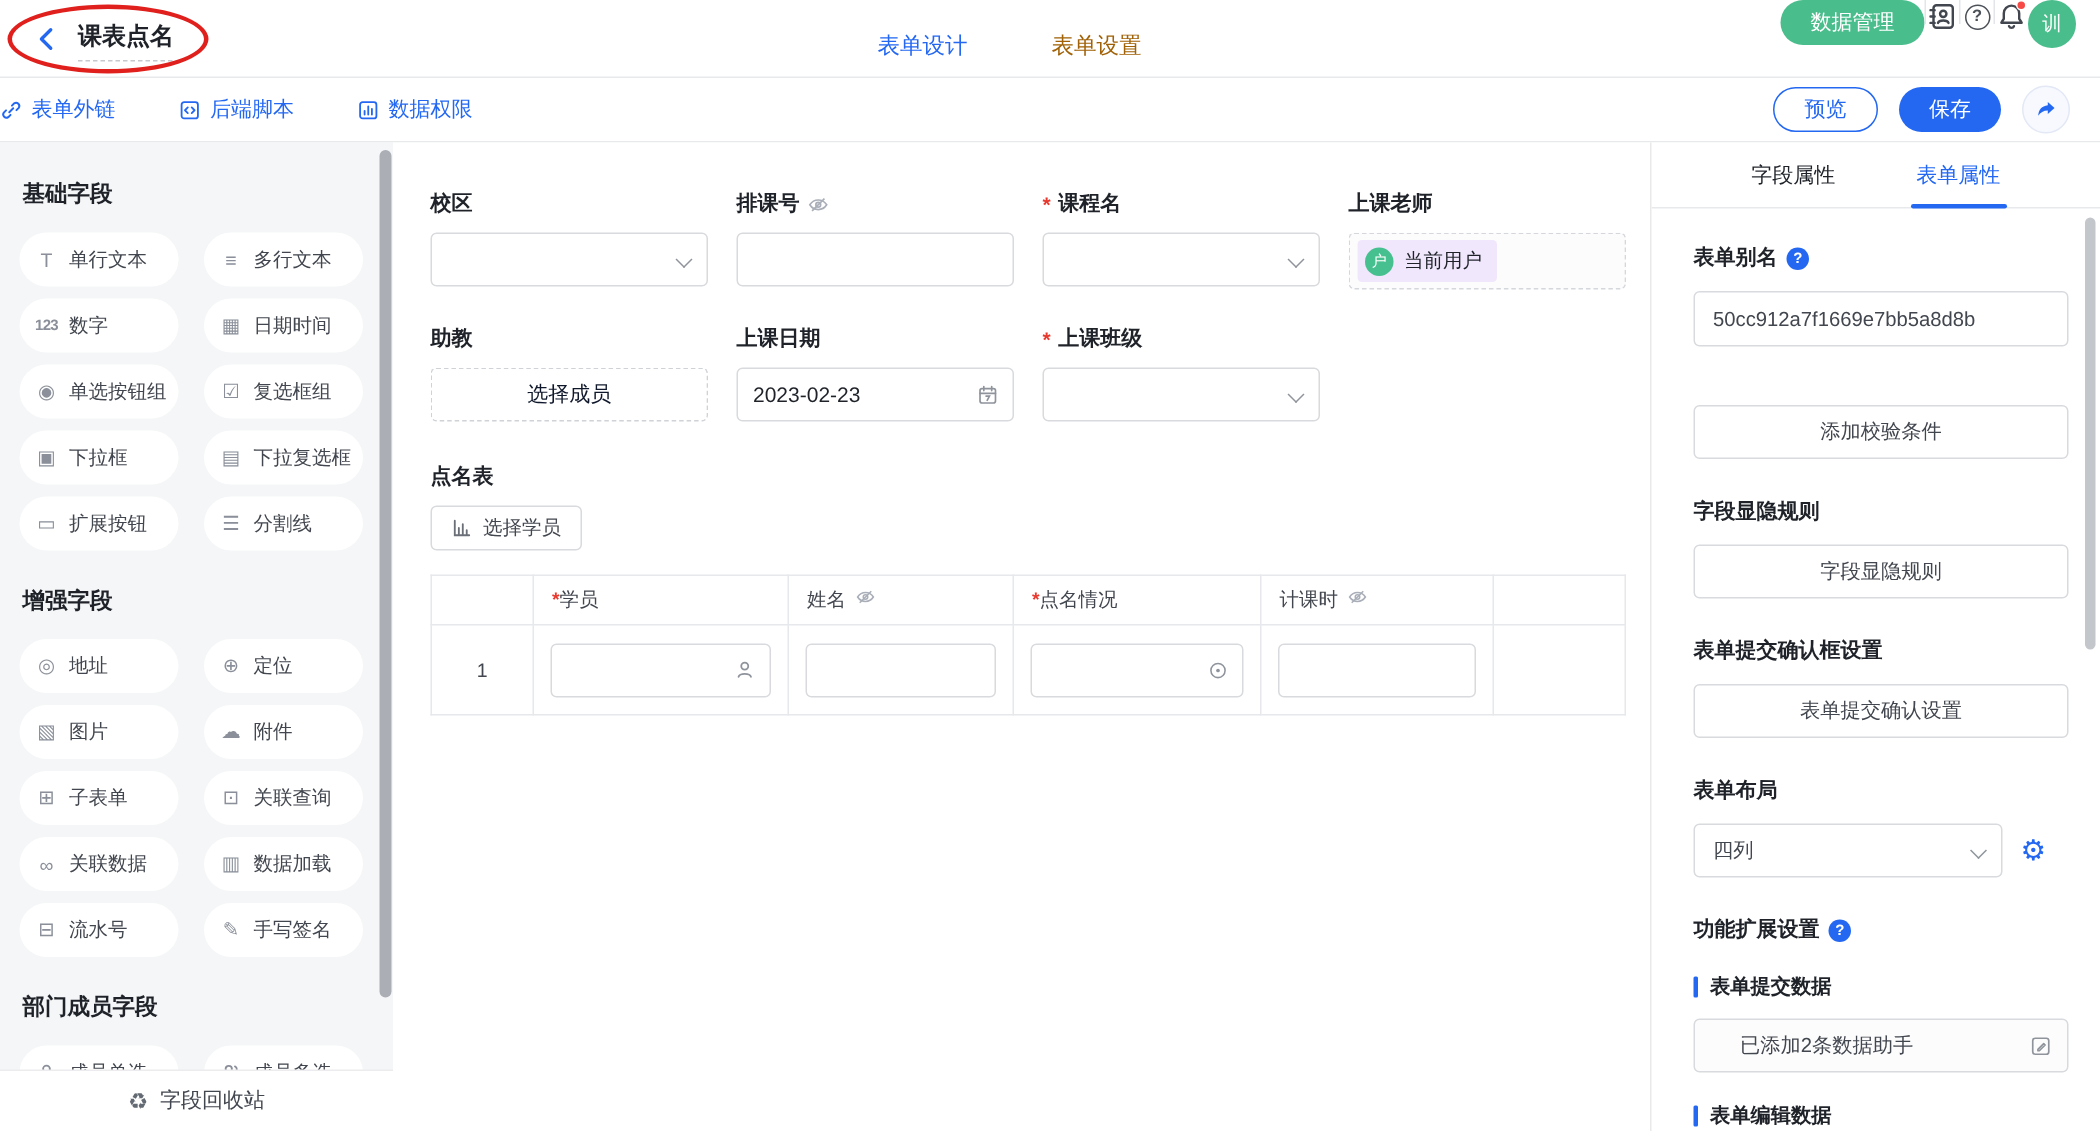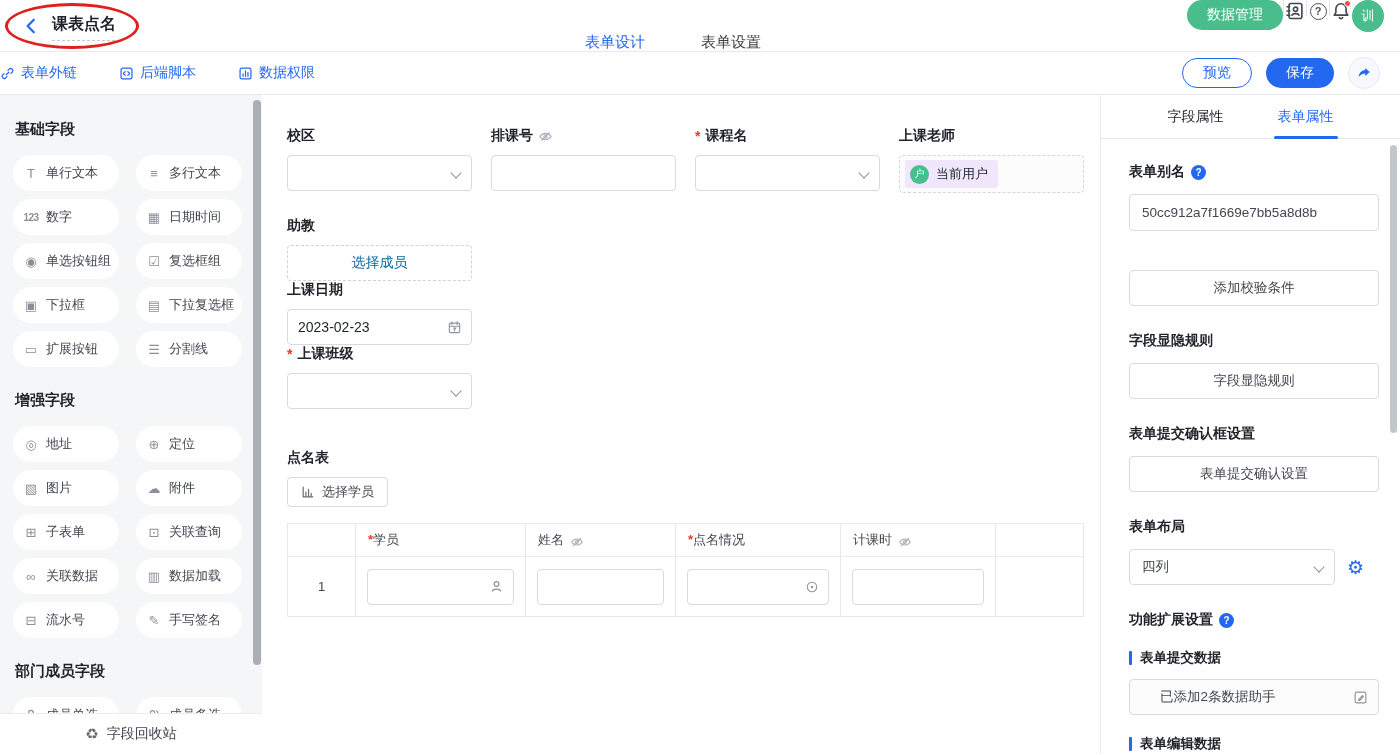--- a/index.html
+++ b/index.html
@@ -7,22 +7,22 @@
   body { font-family:"Liberation Sans","DejaVu Sans",sans-serif; color:#1f2329; background:#fff; position:relative; }
   .app { position:relative; width:1400px; height:755px; }
 
   
   .header { height:52px; border-bottom:1px solid #e8e9eb; display:flex; align-items:center; position:relative; background:#fff; }
   .back-wrap { display:flex; align-items:center; gap:10px; padding-left:20px; }
   .back-btn { width:22px; height:22px; display:flex; align-items:center; justify-content:center; cursor:pointer; }
   .form-title { font-size:16px; font-weight:600; position:relative; padding-bottom:3px; }
   .form-title::after { content:""; position:absolute; left:0; right:-4px; bottom:-3px; border-bottom:1px dashed #c5c8cd; }
   .annotation-ellipse { position:absolute; left:5px; top:3px; width:134px; height:46px; border:3px solid #e0201c; border-radius:50%; pointer-events:none; z-index:60; }
-  .header-tabs { position:absolute; left:585px; top:16px; height:52px; display:flex; gap:56px; }
-  .h-tab { height:52px; display:flex; align-items:center; font-size:15px; cursor:pointer; position:relative; color:#404040; }
+  .header-tabs { position:absolute; left:585px; top:4px; height:52px; display:flex; gap:56px; }
+  .h-tab { height:52px; display:flex; align-items:center; font-size:15px; cursor:pointer; position:relative; color:#a16207; }
   .h-tab.active { color:#2468f2; }
   .h-tab.active::after { content:""; position:absolute; left:-2px; right:-2px; bottom:0; height:3px; background:#2468f2; border-radius:2px; }
   .header-right { position:absolute; right:16px; top:0; height:52px; display:flex; align-items:flex-start; }
   .btn-green { background:#49bd8b; color:#fff; font-size:14px; border:none; height:30px; padding:0 20px; border-radius:16px; cursor:pointer; }
   .vdiv { width:1px; height:16px; background:#e3e5e8; }
   .hicon { width:22px; height:22px; display:flex; align-items:center; justify-content:center; color:#42464e; cursor:pointer; position:relative; }
   .qmark { width:17px; height:17px; border:1.4px solid #4c5158; border-radius:50%; display:flex; align-items:center; justify-content:center; font-size:11px; font-weight:700; color:#4c5158; }
   .bell-dot { position:absolute; right:1px; top:0; width:7px; height:7px; background:#f54a45; border:1.5px solid #fff; border-radius:50%; }
   .avatar { width:32px; height:32px; border-radius:50%; background:#49bd8b; color:#fff; font-size:13px; display:flex; align-items:center; justify-content:center; cursor:pointer; }
 
@@ -46,45 +46,45 @@
   .pill { height:36px; background:#fff; border-radius:19px; display:flex; align-items:center; gap:7px; padding:0 10px; font-size:13px; color:#42464e; cursor:grab; white-space:nowrap; }
   .sbi { width:16px; display:inline-flex; justify-content:center; color:#8a8f99; font-size:13px; flex:none; }
   .sbi.small { font-size:10px; font-weight:700; letter-spacing:-0.5px; }
   .sb-footer { position:absolute; left:0; bottom:0; width:262px; height:40px; background:#fff; display:flex; align-items:center; justify-content:center; gap:8px; font-size:14px; color:#42464e; cursor:pointer; z-index:5; box-shadow:0 -1px 0 #ececee; }
   .sb-scroll { position:absolute; right:1px; top:5px; width:8px; height:565px; background:#abaeb4; border-radius:4px; z-index:6; cursor:pointer; }
   .recycle-glyph { font-size:15px; color:#646a73; }
 
   
   .canvas { width:838px; height:659px; background:#fff; padding:32px 0 0 25px; position:relative; flex:none; }
   .frow { display:flex; }
-  .frow + .frow { margin-top:24px;flex-direction:column; }
+  .frow + .frow { margin-top:24px; }
   .field { width:204px; }
   .field:last-child { width:190px; }
   .flabel { font-size:14px; font-weight:600; color:#1f2329; display:flex; align-items:center; gap:5px; margin-bottom:10px; }
   .req { color:#e8392e; font-weight:600; }
   .control { width:185px; height:36px; border:1px solid #d8dadd; border-radius:4px; background:#fff; position:relative; display:flex; align-items:center; padding:0 10px; font-size:14px; cursor:text; }
   .control.select { cursor:pointer; }
   .control .chev { position:absolute; right:10px; }
   .control.dashed { border-style:dashed; border-color:#cfd2d7; cursor:pointer; }
-  .control .ph { width:100%; text-align:center; color:#0369a1; font-size:14px; }
+  .control .ph { width:100%; text-align:center; color:#0f172a; font-size:14px; }
   .teacher-box { width:185px; height:38px; border:1px dashed #d4d7db; border-radius:4px; display:flex; align-items:center; padding:0 5px; background:#fcfcfd; }
   .user-tag { background:#f1e7fd; border-radius:3px; height:28px; display:flex; align-items:center; gap:7px; padding:0 10px 0 5px; font-size:13px; color:#1f2329; }
   .user-tag .ucircle { width:19px; height:19px; border-radius:50%; background:#47c08f; color:#fff; font-size:10px; display:flex; align-items:center; justify-content:center; }
   .icon-right { position:absolute; right:9px; display:flex; color:#8f949c; }
 
   
-  .subform { margin-top:40px; }
+  .subform { margin-top:28px; }
   .subform-label { font-size:14px; font-weight:600; margin-bottom:10px; }
   .btn-choose { height:30px; border:1px solid #d8dadd; border-radius:4px; background:#fff; font-size:13px; color:#42464e; display:inline-flex; align-items:center; gap:7px; padding:0 13px; cursor:pointer; }
   .sf-table { margin-top:16px; border-collapse:collapse; table-layout:fixed; width:796px; }
   .sf-table col.c0{width:68px} .sf-table col.c1{width:170px} .sf-table col.c2{width:150px}
   .sf-table col.c3{width:165px} .sf-table col.c4{width:155px} .sf-table col.c5{width:88px}
   .sf-table th, .sf-table td { border:1px solid #e6e8eb; font-weight:400; }
   .sf-table th { height:33px; text-align:left; padding:0 12px; font-size:13px; color:#42464e; white-space:nowrap; }
-  .sf-table th .hwrap { display:flex; align-items:flex-end; gap:6px; }
+  .sf-table th .hwrap { display:flex; align-items:flex-start; gap:6px; }
   .sf-table td { height:60px; padding:0 11px; }
   .sf-table td.idx { text-align:center; font-size:13px; color:#42464e; }
   .cell-input { width:100%; height:36px; border:1px solid #d8dadd; border-radius:4px; position:relative; display:flex; align-items:center; padding:0 8px; background:#fff; cursor:text; }
 
   
   .panel { width:300px; height:659px; border-left:1px solid #e8e9eb; background:#fff; position:relative; flex:none; overflow:hidden; }
   .panel-tabs { height:44px; border-bottom:1px solid #e8e9eb; display:flex; justify-content:center; gap:54px; }
   .p-tab { height:44px; display:flex; align-items:center; font-size:14px; cursor:pointer; position:relative; color:#1f2329; }
   .p-tab.active { color:#2468f2; }
   .p-tab.active::after { content:""; position:absolute; left:-4px; right:-4px; bottom:0; height:3px; background:#2468f2; border-radius:2px; }

